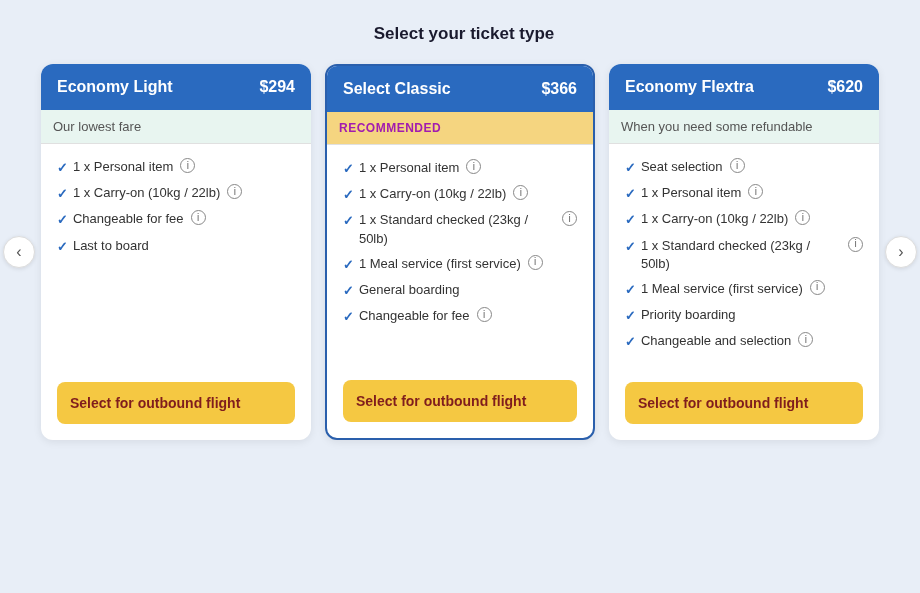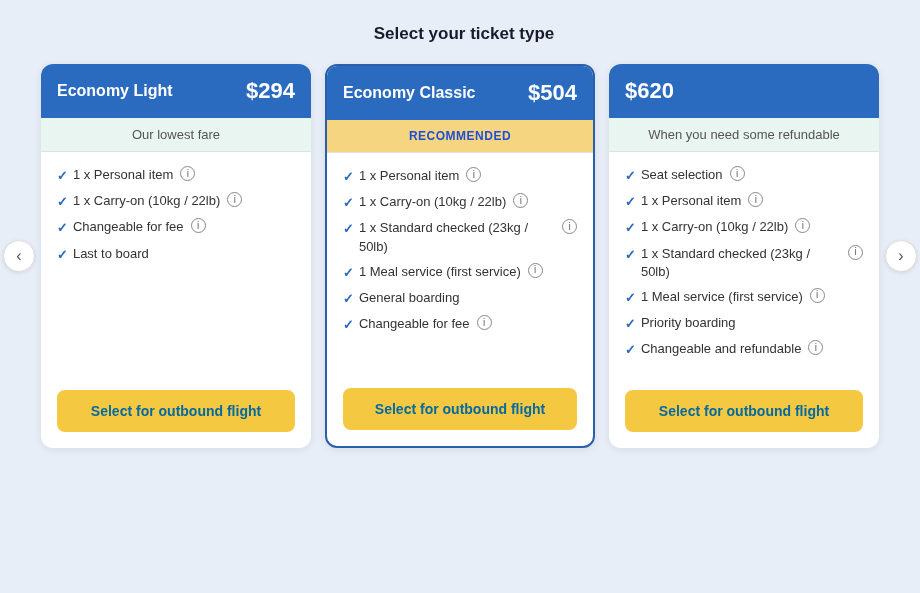--- a/index.html
+++ b/index.html
@@ -68,34 +68,34 @@
       padding: 14px 16px;
       display: flex;
       justify-content: space-between;
       align-items: center;
     }
     .card-header .plan-name {
       font-size: 16px;
       font-weight: 700;
     }
     .card-header .plan-price {
-      font-size: 22px;
-      font-weight: 700;
+      font-size: 16px;
+      font-weight: 700;
+      margin-left: 44px;
     }
     .card-subtitle {
-      text-align: center;
       padding: 9px 12px;
       font-size: 13px;
       color: #555;
       background: #e8f5f0;
       border-bottom: 1px solid #e0e0e0;
     }
     .card-subtitle.recommended {
       background: #f5d580;
-      color: #1d4ed8;
+      color: #a21caf;
       font-weight: 700;
       font-size: 12px;
       letter-spacing: 0.5px;
       text-transform: uppercase;
     }
     .card-features {
       padding: 14px 16px;
       flex: 1;
       display: flex;
       flex-direction: column;
@@ -135,23 +135,23 @@
       margin-top: auto;
     }
     .select-btn {
       width: 100%;
       padding: 13px;
       background: #f5c842;
       border: none;
       border-radius: 8px;
       font-size: 14px;
       font-weight: 600;
-      color: #0369a1;
+      color: #7f1d1d;
       cursor: pointer;
-      text-align: center;
+      text-align: left;
     }
   </style>
 </head>
 <body>
 
 <h1 class="page-title">Select your ticket type</h1>
 
 <div class="cards-wrapper">
   <button class="nav-btn">‹</button>
 
@@ -181,22 +181,22 @@
           </div>
           <div class="feature-item">
             <span class="check-icon">✓</span>
             <span>Last to board</span>
           </div>
         </div>
         <div class="card-footer"><button class="select-btn">Select for outbound flight</button></div>
       </div>
       <div class="card featured">
         <div class="card-header">
-      <span class="plan-name">Economy Classic</span>
-      <span class="plan-price">$504</span>
+      <span class="plan-name">Select Classic</span>
+      <span class="plan-price">$366</span>
     </div>
         <div class="card-subtitle recommended">RECOMMENDED</div>
         <div class="card-features">
           <div class="feature-item">
             <span class="check-icon">✓</span>
             <span>1 x Personal item</span>
             <span class="info-icon">i</span>
           </div>
           <div class="feature-item">
             <span class="check-icon">✓</span>
@@ -220,20 +220,21 @@
           <div class="feature-item">
             <span class="check-icon">✓</span>
             <span>Changeable for fee</span>
             <span class="info-icon">i</span>
           </div>
         </div>
         <div class="card-footer"><button class="select-btn">Select for outbound flight</button></div>
       </div>
       <div class="card">
         <div class="card-header">
+      <span class="plan-name">Economy Flextra</span>
       <span class="plan-price">$620</span>
     </div>
         <div class="card-subtitle">When you need some refundable</div>
         <div class="card-features">
           <div class="feature-item">
             <span class="check-icon">✓</span>
             <span>Seat selection</span>
             <span class="info-icon">i</span>
           </div>
           <div class="feature-item">
@@ -255,21 +256,21 @@
             <span class="check-icon">✓</span>
             <span>1 Meal service (first service)</span>
             <span class="info-icon">i</span>
           </div>
           <div class="feature-item">
             <span class="check-icon">✓</span>
             <span>Priority boarding</span>
           </div>
           <div class="feature-item">
             <span class="check-icon">✓</span>
-            <span>Changeable and refundable</span>
+            <span>Changeable and selection</span>
             <span class="info-icon">i</span>
           </div>
         </div>
         <div class="card-footer"><button class="select-btn">Select for outbound flight</button></div>
       </div>
     </div>
 
   <button class="nav-btn">›</button>
 </div>
 

